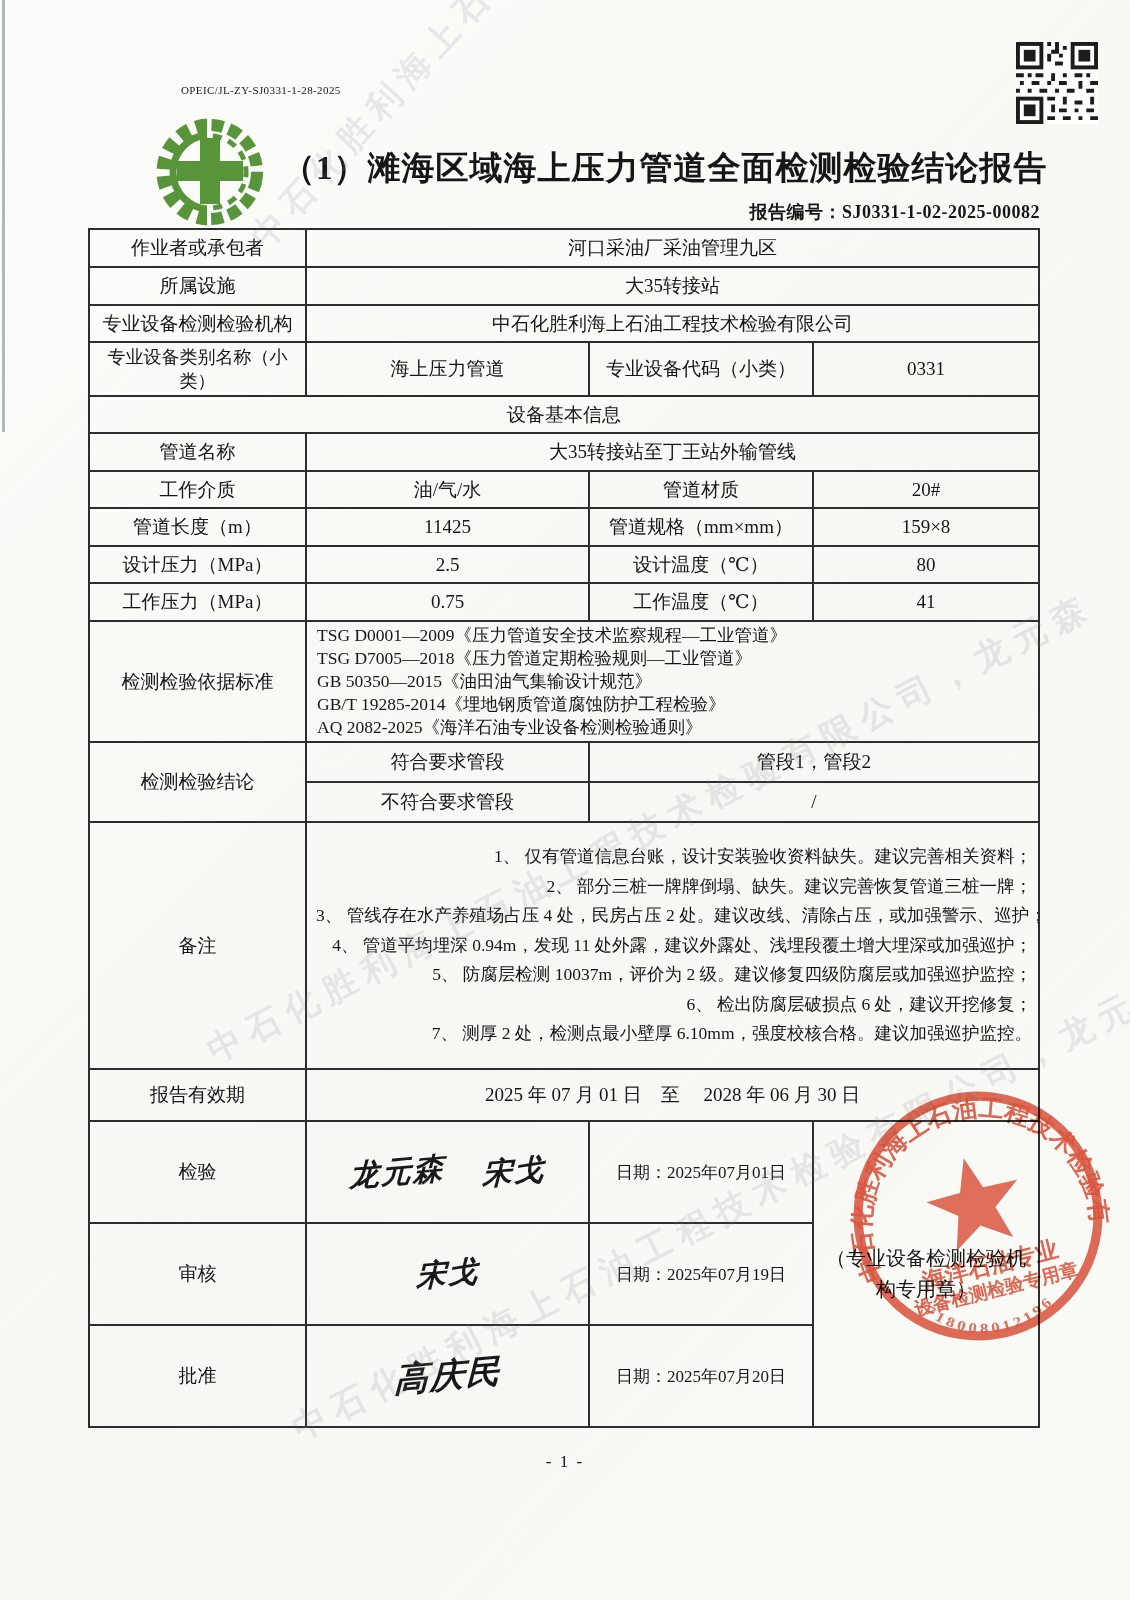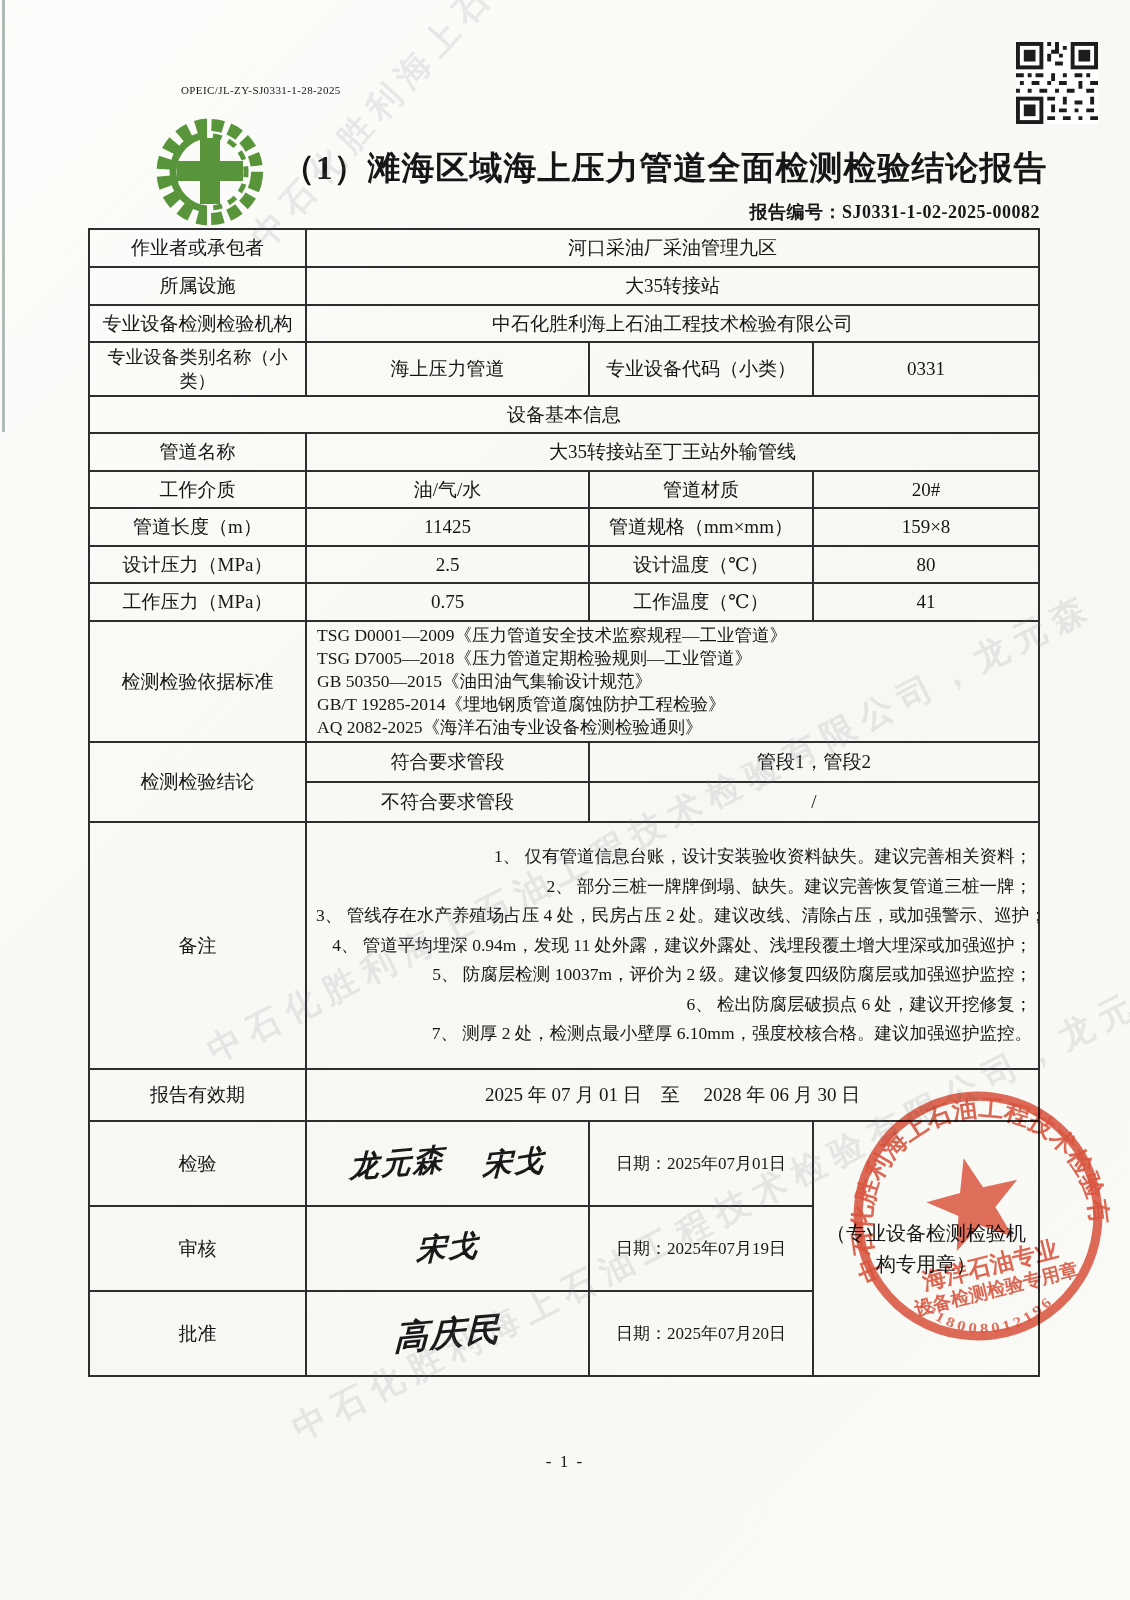--- a/index.html
+++ b/index.html
@@ -23,21 +23,21 @@
   .wm1{left:258px;top:220px;transform:rotate(-48deg);}
   .wm2{left:210px;top:1030px;transform:rotate(-27deg);}
   .wm3{left:295px;top:1408px;transform:rotate(-27deg);}
   
   table.main{position:absolute;left:88px;top:228px;width:950px;border-collapse:collapse;table-layout:fixed;
              font-size:19px;z-index:2;}
   table.main td{border:2px solid #2e2e2e;padding:2px 6px;text-align:center;vertical-align:middle;
                 overflow:hidden;}
   tr.h38{height:38px;} tr.h37{height:37px;}
   tr.hstd{height:116px;} tr.h40{height:40px;} tr.hrem{height:247px;}
-  tr.hval{height:52px;} tr.hsig{height:85px;}
+  tr.hval{height:52px;} tr.hsig{height:102px;}
   td.left{text-align:left;}
   .std-line{font-size:17.5px;line-height:23px;text-align:left;white-space:nowrap;}
   .rem-line{font-size:17.5px;line-height:29.5px;text-align:right;white-space:nowrap;}
   .date-cell{text-align:left;font-size:17px;padding-left:8px;}
   .sig{display:inline-block;transform:rotate(-5deg) skewX(-6deg);font-size:30px;font-weight:bold;
        font-style:italic;letter-spacing:2px;color:#191919;}
   .sig-big{font-size:34px;}
   .sig-row{display:flex;justify-content:space-evenly;align-items:center;}
   .stamp-note{font-size:20px;line-height:1.55;padding:0 12px;}
   

